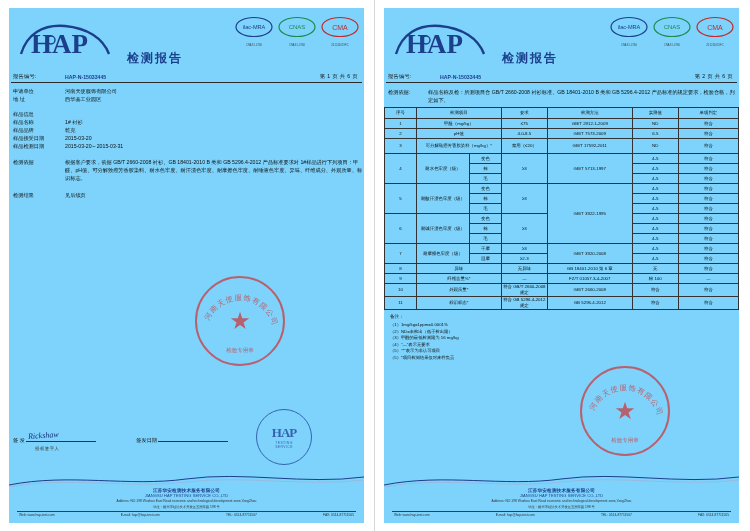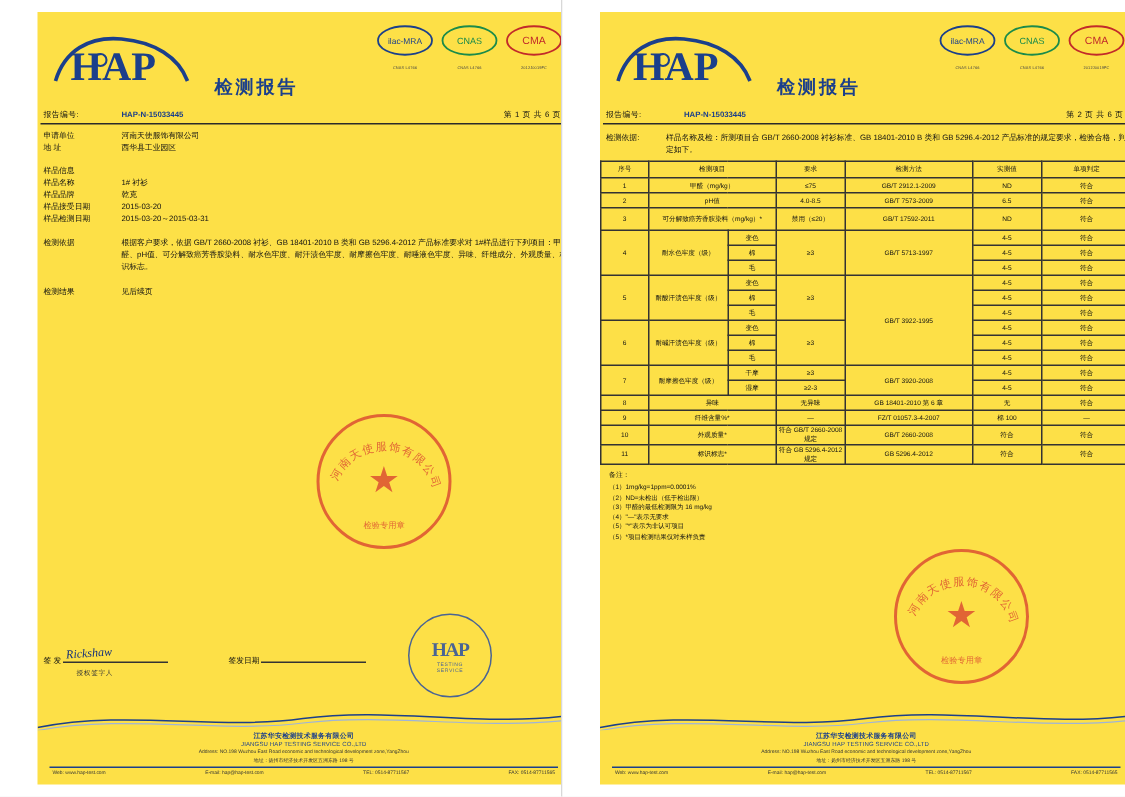--- a/index.html
+++ b/index.html
@@ -1,20 +1,20 @@
 <!DOCTYPE html>
 <html><head>
 <meta charset="utf-8">
 <style>
   html,body{margin:0;padding:0;background:#f2f2f2;}
   body{width:750px;height:531px;font-family:"Liberation Sans","DejaVu Sans",sans-serif;}
   .sheet{position:absolute;top:0;width:375px;height:531px;background:#ffffff;box-sizing:border-box;overflow:hidden;}
   .sheet.left{left:0;border-right:1px solid #d8d8d8;}
   .sheet.right{left:375px;}
-  .page{position:absolute;left:25px;top:8px;width:355px;height:515px;background:#fde047;box-sizing:border-box;}
+  .page{position:absolute;left:9px;top:8px;width:355px;height:515px;background:#7dd3fc;box-sizing:border-box;}
 
   
   .hdr{position:relative;height:62px;}
   .logo{position:absolute;left:8px;top:12px;width:96px;height:42px;}
   .logo svg{display:block;}
   .doctitle{position:absolute;left:118px;top:42px;font-size:12px;color:#1b3f8b;letter-spacing:2px;font-weight:bold;}
   .badges{position:absolute;right:4px;top:8px;display:flex;gap:3px;}
   .badge{width:40px;height:26px;position:relative;}
   .badge svg{display:block;}
   .badge .bcap{position:absolute;left:0;right:0;bottom:-5px;text-align:center;font-size:2.6px;color:#444;letter-spacing:.1px;}

